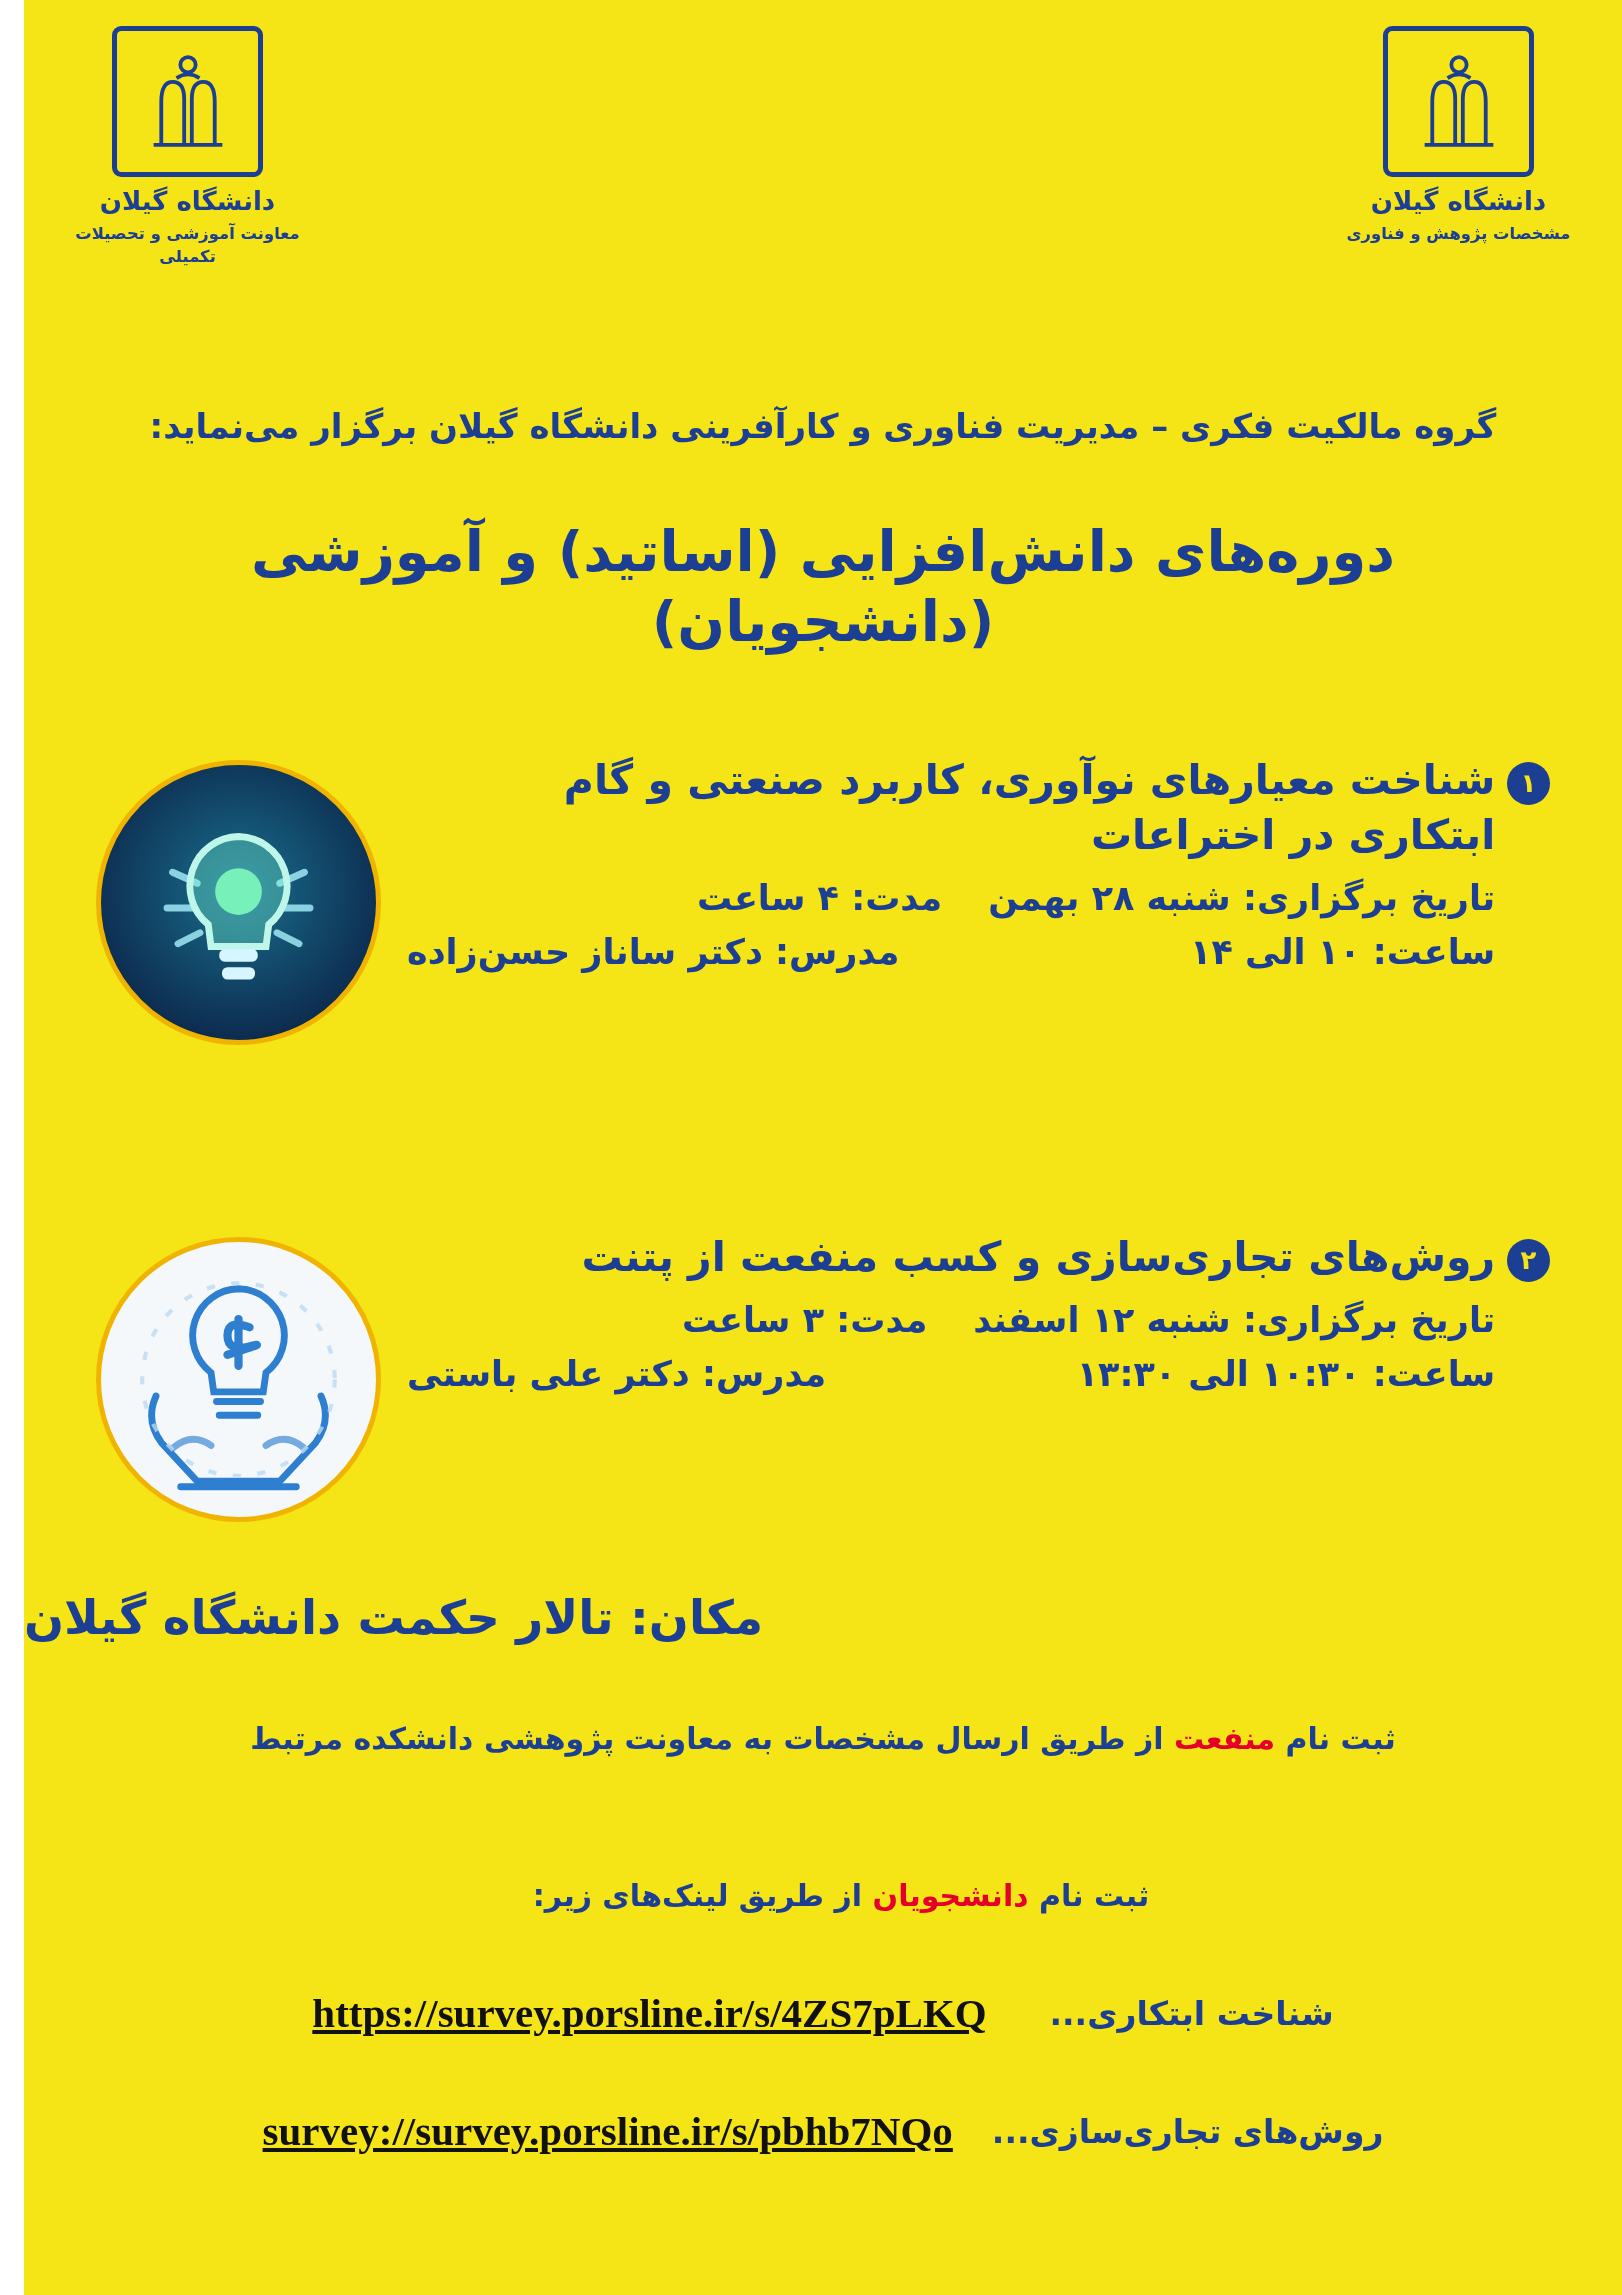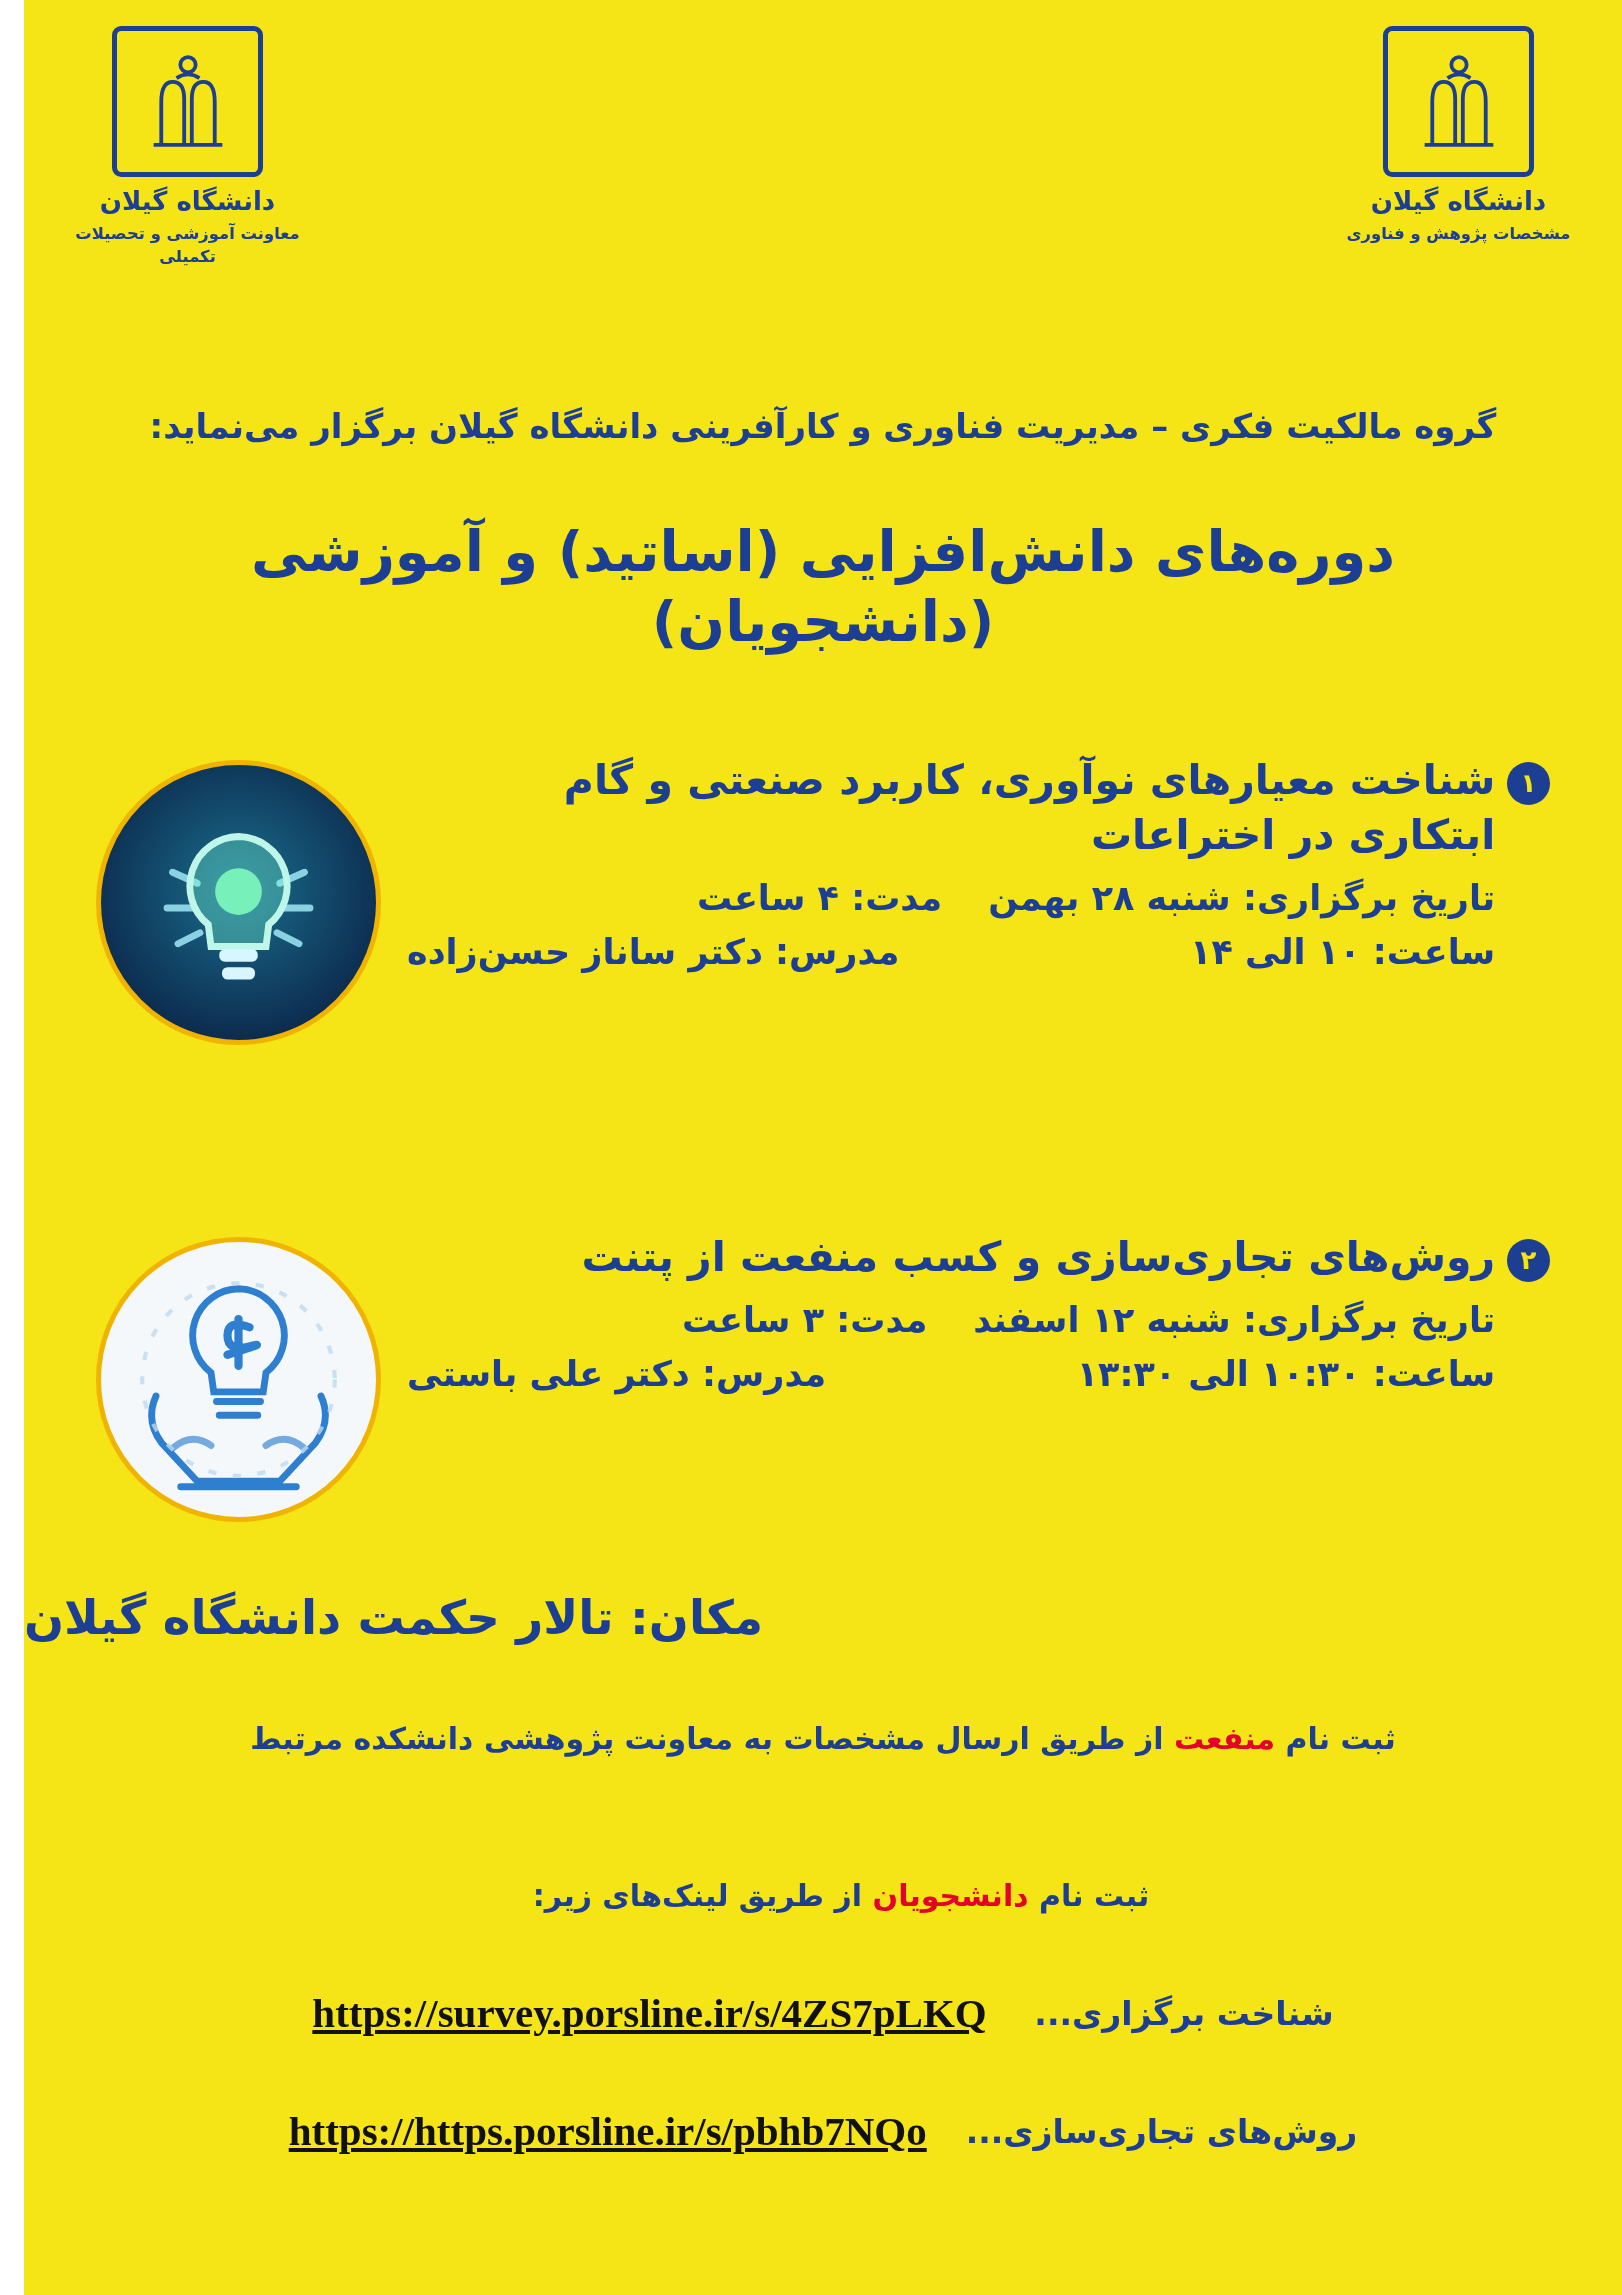--- a/index.html
+++ b/index.html
@@ -324,23 +324,23 @@
 
   <div class="reg-note reg-note-1">
     <span>ثبت نام </span><span class="hl">منفعت</span><span> از طریق ارسال مشخصات به معاونت پژوهشی دانشکده مرتبط</span>
   </div>
 
   <div class="reg-note reg-note-2">
     <span>ثبت نام </span><span class="hl">دانشجویان</span><span> از طریق لینک‌های زیر:</span>
   </div>
 
   <div class="link-row link-row-1">
-    <div class="link-label">شناخت برگزاری...</div>
+    <div class="link-label">شناخت ابتکاری...</div>
     <a class="link-url" href="#">https://survey.porsline.ir/s/4ZS7pLKQ</a>
   </div>
 
   <div class="link-row link-row-2">
     <div class="link-label">روش‌های تجاری‌سازی...</div>
-    <a class="link-url" href="#">https://https.porsline.ir/s/pbhb7NQo</a>
+    <a class="link-url" href="#">survey://survey.porsline.ir/s/pbhb7NQo</a>
   </div>
 
 </div>
 
 
 </body></html>

